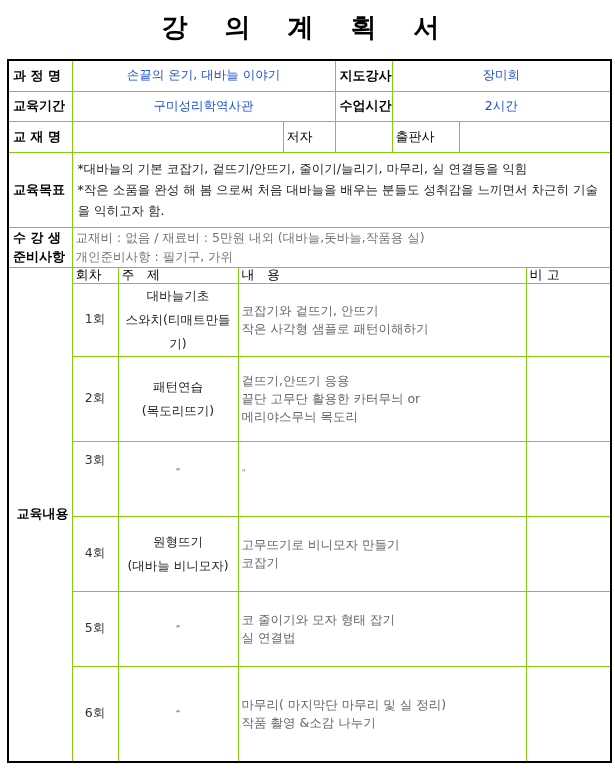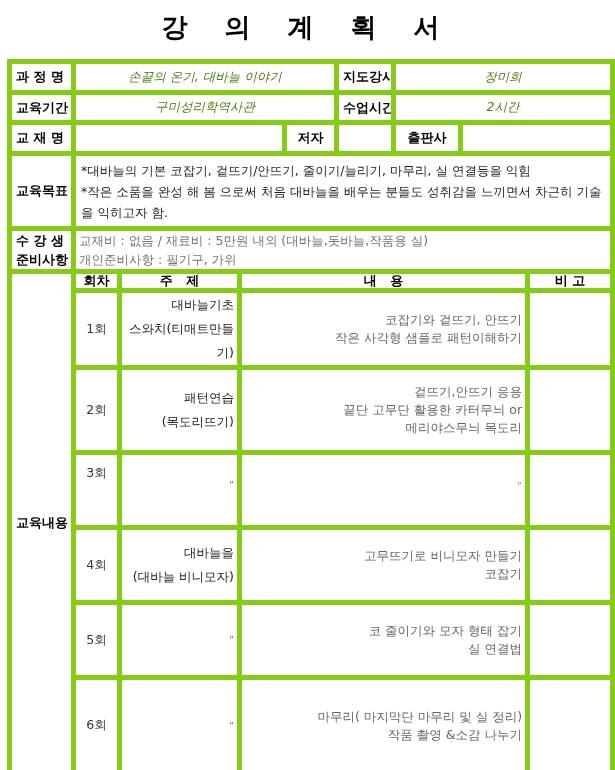--- a/index.html
+++ b/index.html
@@ -3,31 +3,31 @@
 <meta charset="utf-8">
 <style>
   html, body { margin: 0; padding: 0; background: #ffffff; }
   body { width: 615px; height: 770px; position: relative; overflow: hidden;
          font-family: "DejaVu Sans", "Liberation Sans", sans-serif; color: #000; }
   .title { position: absolute; left: 0; top: 2px; width: 615px; text-align: center;
            font-size: 26px; font-weight: bold; letter-spacing: 14px; line-height: 50px; }
   table.plan { position: absolute; left: 7px; top: 59px; width: 603px;
                border-collapse: collapse; table-layout: fixed;
                border: 2px solid #000; }
-  table.plan td { border: 5px solid #84cc16; padding: 0 3px; font-size: 12.5px;
+  table.plan td { border: 1px solid #84cc16; padding: 0 3px; font-size: 12.5px;
                   vertical-align: middle; overflow: hidden; }
   .lbl { font-weight: bold; text-align: left; padding-left: 4px !important; white-space: nowrap; font-size: 13px !important; }
-  .val { text-align: center; color: #4d7c0f; font-style: italic; }
-  .hdr { font-weight: bold; text-align: center; font-size: 13px !important; }
+  .val { text-align: center; color: #1d4ed8; }
+  .hdr { font-weight: normal; text-align: left; font-size: 13px !important; }
   .goal { color: #222; line-height: 21px; padding: 2px 5px !important; font-size: 12.5px; }
   .prep { color: #737373; line-height: 19px; }
   .c { text-align: right; }
   .session { text-align: center; color: #333; }
-  .topic { text-align: right; color: #222; line-height: 24px; }
-  .content { text-align: right; color: #666; line-height: 18px; margin-left: 40px; }
+  .topic { text-align: center; color: #222; line-height: 24px; }
+  .content { text-align: left; color: #666; line-height: 18px; margin-left: 40px; }
 </style>
 </head>
 <body>
 
 <div class="title">강 의 계 획 서</div>
 
 <table class="plan">
   <colgroup>
     <col style="width:64px">
     <col style="width:46px">
@@ -121,21 +121,21 @@
   <tr style="height:75px">
     <td class="session" style="vertical-align:top;padding-top:10px">3회</td>
     <td class="topic" style="vertical-align:top;padding-top:18px;font-size:9px;color:#555">“</td>
     <td class="content" colspan="5" style="vertical-align:top;padding-top:22px;font-size:9px;color:#888">“</td>
     <td></td>
   </tr>
 
   <tr style="height:75px">
     <td class="session">4회</td>
     <td class="topic">
-      <div>대바늘을</div>
+      <div>원형뜨기</div>
       <div>(대바늘 비니모자)</div>
     </td>
     <td class="content" colspan="5">
       <div>고무뜨기로 비니모자 만들기</div>
       <div>코잡기</div>
     </td>
     <td></td>
   </tr>
 
   <tr style="height:75px">

